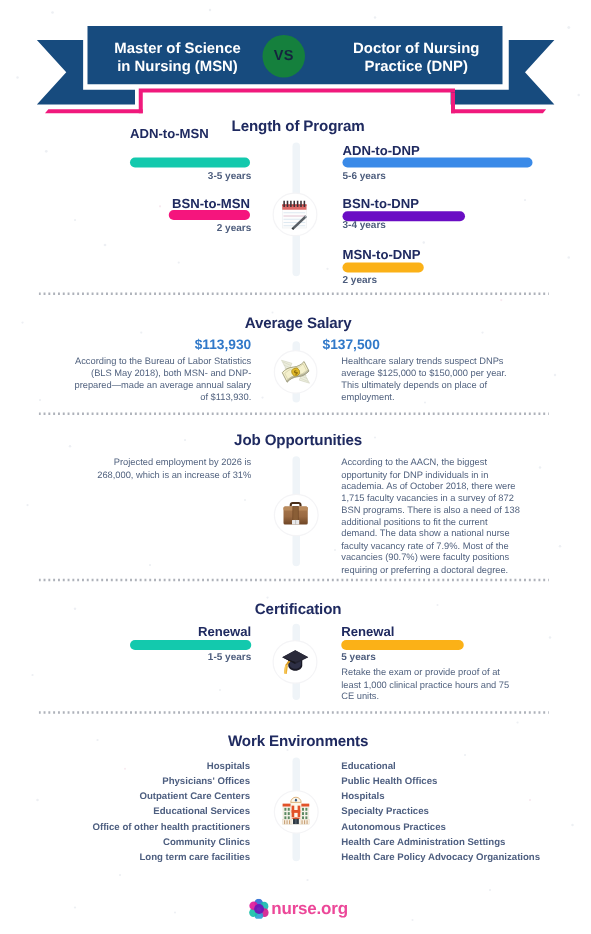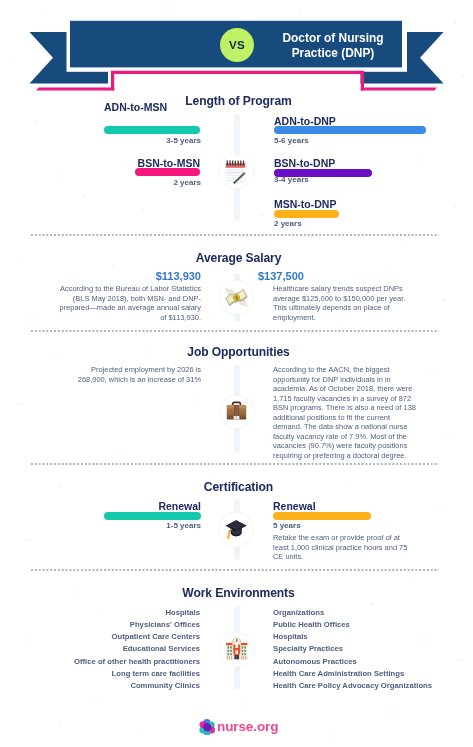--- a/index.html
+++ b/index.html
@@ -14,22 +14,22 @@
 
   
   .ribbon{position:absolute;left:0;top:0;width:473px;height:100px;}
   .hdr-title{
     position:absolute;color:#fff;font-weight:bold;font-size:11.9px;line-height:14.9px;
     text-align:center;
   }
   .hdr-left{left:76px;top:31px;width:132px;}
   .hdr-right{left:266px;top:31px;width:134px;}
   .vs-circle{
-    position:absolute;left:220px;top:27.5px;width:34px;height:34px;border-radius:50%;
-    background:#bef264;color:#15243e;font-weight:bold;font-size:11.6px;
+    position:absolute;left:210px;top:27.5px;width:34px;height:34px;border-radius:50%;
+    background:#15803d;color:#15243e;font-weight:bold;font-size:11.6px;
     display:flex;align-items:center;justify-content:center;letter-spacing:0.2px;
   }
 
   
   .sect-title{
     position:absolute;left:2px;width:473px;text-align:center;
     font-weight:bold;font-size:12.1px;color:#1f2a60;letter-spacing:-0.1px;
   }
   .divider{
     position:absolute;left:31px;width:408px;height:2px;
@@ -136,20 +136,24 @@
       <path d="M443.5 32 L360.5 32 L360.5 83.5 L443.5 83.5 L420 57.7 Z" fill="#174b7e"></path>
 
       <rect x="66.5" y="17" width="340.5" height="54.8" fill="#ffffff"></rect>
       <rect x="70" y="20.8" width="332" height="46.6" fill="#174b7e"></rect>
 
       <path d="M111 70.8 L364 70.8 L364 74 L114.2 74 L114.2 90.6 L111 90.6 Z" fill="#f0197c"></path>
       <path d="M364 70.8 L364 90.6 L360.8 90.6 L360.8 74 L364 74 Z" fill="#f0197c"></path>
       <path d="M36 90.6 L38.7 87.4 L114.2 87.4 L114.2 90.6 Z" fill="#f0197c"></path>
       <path d="M436.9 87.4 L434.3 90.6 L360.8 90.6 L360.8 87.4 Z" fill="#f0197c"></path>
     </svg>
+    <div class="hdr-title hdr-left">
+      <div>Master of Science</div>
+      <div>in Nursing (MSN)</div>
+    </div>
     <div class="vs-circle">VS</div>
     <div class="hdr-title hdr-right">
       <div>Doctor of Nursing</div>
       <div>Practice (DNP)</div>
     </div>
   </div>
 
   <div class="sect-title" style="top:94px">Length of Program</div>
   <div class="vline" style="top:114px;height:107px"></div>
   <div class="bubble" style="left:218px;top:153.5px;width:35.5px;height:35.5px">
@@ -353,25 +357,25 @@
           <rect x="20.2" y="19.2" width="0.9" height="3.1"></rect>
       </g>
     </svg>
   </div>
   <div style="position:absolute;left:50px;top:606.5px;width:150px;text-align:right">
     <div class="listitem">Hospitals</div>
     <div class="listitem">Physicians' Offices</div>
     <div class="listitem">Outpatient Care Centers</div>
     <div class="listitem">Educational Services</div>
     <div class="listitem">Office of other health practitioners</div>
+    <div class="listitem">Community Clinics</div>
     <div class="listitem">Long term care facilities</div>
-    <div class="listitem">Community Clinics</div>
   </div>
   <div style="position:absolute;left:273px;top:606.5px;width:170px">
-    <div class="listitem">Organizations</div>
+    <div class="listitem">Educational</div>
     <div class="listitem">Public Health Offices</div>
     <div class="listitem">Hospitals</div>
     <div class="listitem">Specialty Practices</div>
     <div class="listitem">Autonomous Practices</div>
     <div class="listitem">Health Care Administration Settings</div>
     <div class="listitem">Health Care Policy Advocacy Organizations</div>
   </div>
 
   <div style="position:absolute;left:198.5px;top:718.5px">
     <svg width="16.5" height="16.5" viewBox="0 0 20 20">

